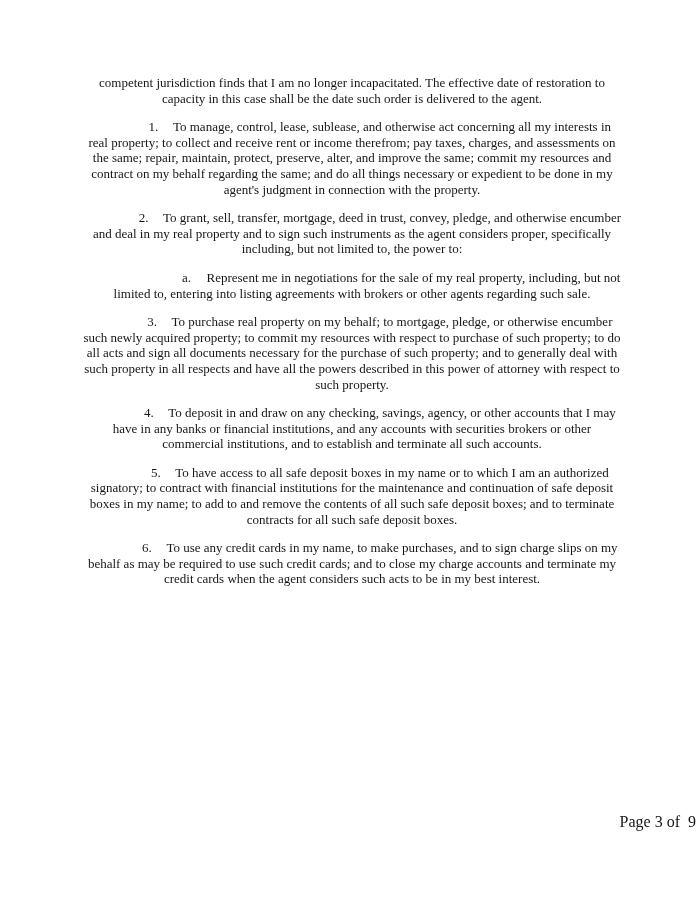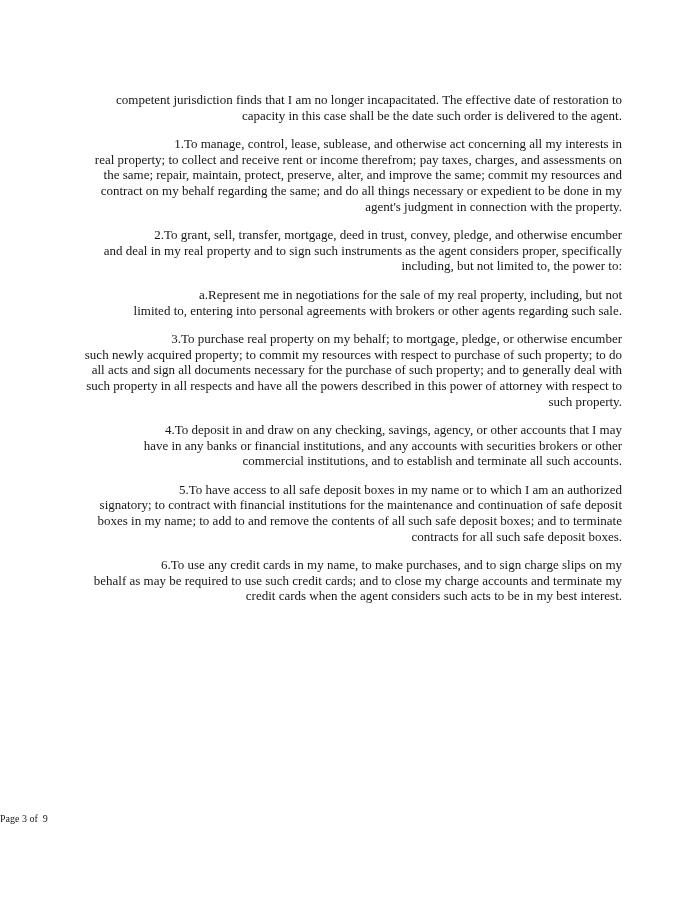--- a/index.html
+++ b/index.html
@@ -16,25 +16,25 @@
     overflow: hidden;
   }
   .page {
     position: absolute;
     inset: 0;
     background: #ffffff;
   }
   .content {
     position: absolute;
     left: 82px;
-    top: 92px;
+    top: 75px;
     width: 540px;
     font-size: 13px;
     line-height: 15.6px;
-    text-align: right;
+    text-align: center;
   }
   p.para {
     margin: 0;
   }
   p.para.first-indent {
     text-indent: 36px;
   }
   p.item {
     margin: 13px 0 0 0;
   }
@@ -48,39 +48,39 @@
     display: inline-block;
     text-indent: 0;
   }
   .lvl1 .num { width: 39px; }
   .lvl2 .num { width: 40px; }
   .footer {
     position: absolute;
     left: 0;
     right: 0;
     top: 813px;
-    text-align: left;
-    font-size: 10px;
+    text-align: right;
+    font-size: 16px;
     white-space: pre;
   }
 </style>
 </head>
 <body>
 
 <div class="page">
   <div class="content">
 
     <p class="para"><span>competent jurisdiction finds that I am no longer incapacitated. The effective date of restoration to capacity in this case shall be the date such order is delivered to the agent.</span></p>
 
 
     <p class="item lvl1"><span class="num">1.</span><span>To manage, control, lease, sublease, and otherwise act concerning all my interests in real property; to collect and receive rent or income therefrom; pay taxes, charges, and assessments on the same; repair, maintain, protect, preserve, alter, and improve the same; commit my resources and contract on my behalf regarding the same; and do all things necessary or expedient to be done in my agent's judgment in connection with the property.</span></p>
 
     <p class="item lvl1"><span class="num">2.</span><span>To grant, sell, transfer, mortgage, deed in trust, convey, pledge, and otherwise encumber and deal in my real property and to sign such instruments as the agent considers proper, specifically including, but not limited to, the power to:</span></p>
 
-    <p class="item lvl2"><span class="num">a.</span><span>Represent me in negotiations for the sale of my real property, including, but not limited to, entering into personal agreements with brokers or other agents regarding such sale.</span></p>
+    <p class="item lvl2"><span class="num">a.</span><span>Represent me in negotiations for the sale of my real property, including, but not limited to, entering into listing agreements with brokers or other agents regarding such sale.</span></p>
 
 
     <p class="item lvl1"><span class="num">3.</span><span>To purchase real property on my behalf; to mortgage, pledge, or otherwise encumber such newly acquired property; to commit my resources with respect to purchase of such property; to do all acts and sign all documents necessary for the purchase of such property; and to generally deal with such property in all respects and have all the powers described in this power of attorney with respect to such property.</span></p>
 
     <p class="item lvl1"><span class="num">4.</span><span>To deposit in and draw on any checking, savings, agency, or other accounts that I may have in any banks or financial institutions, and any accounts with securities brokers or other commercial institutions, and to establish and terminate all such accounts.</span></p>
 
     <p class="item lvl1"><span class="num">5.</span><span>To have access to all safe deposit boxes in my name or to which I am an authorized signatory; to contract with financial institutions for the maintenance and continuation of safe deposit boxes in my name; to add to and remove the contents of all such safe deposit boxes; and to terminate contracts for all such safe deposit boxes.</span></p>
 
     <p class="item lvl1"><span class="num">6.</span><span>To use any credit cards in my name, to make purchases, and to sign charge slips on my behalf as may be required to use such credit cards; and to close my charge accounts and terminate my credit cards when the agent considers such acts to be in my best interest.</span></p>
 

